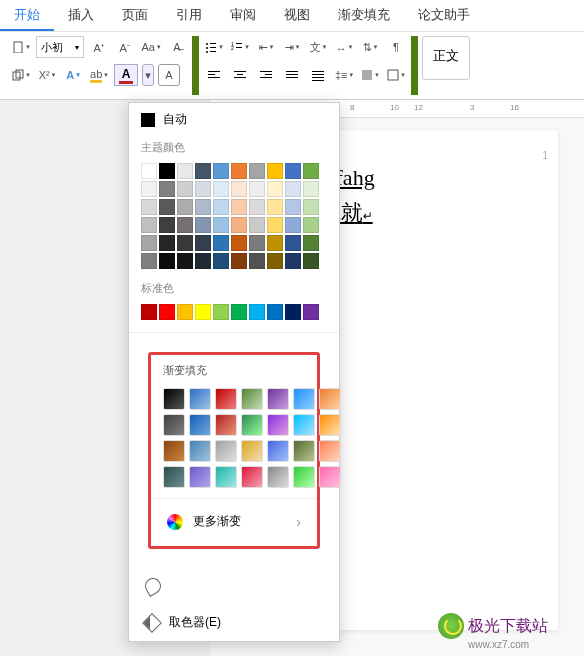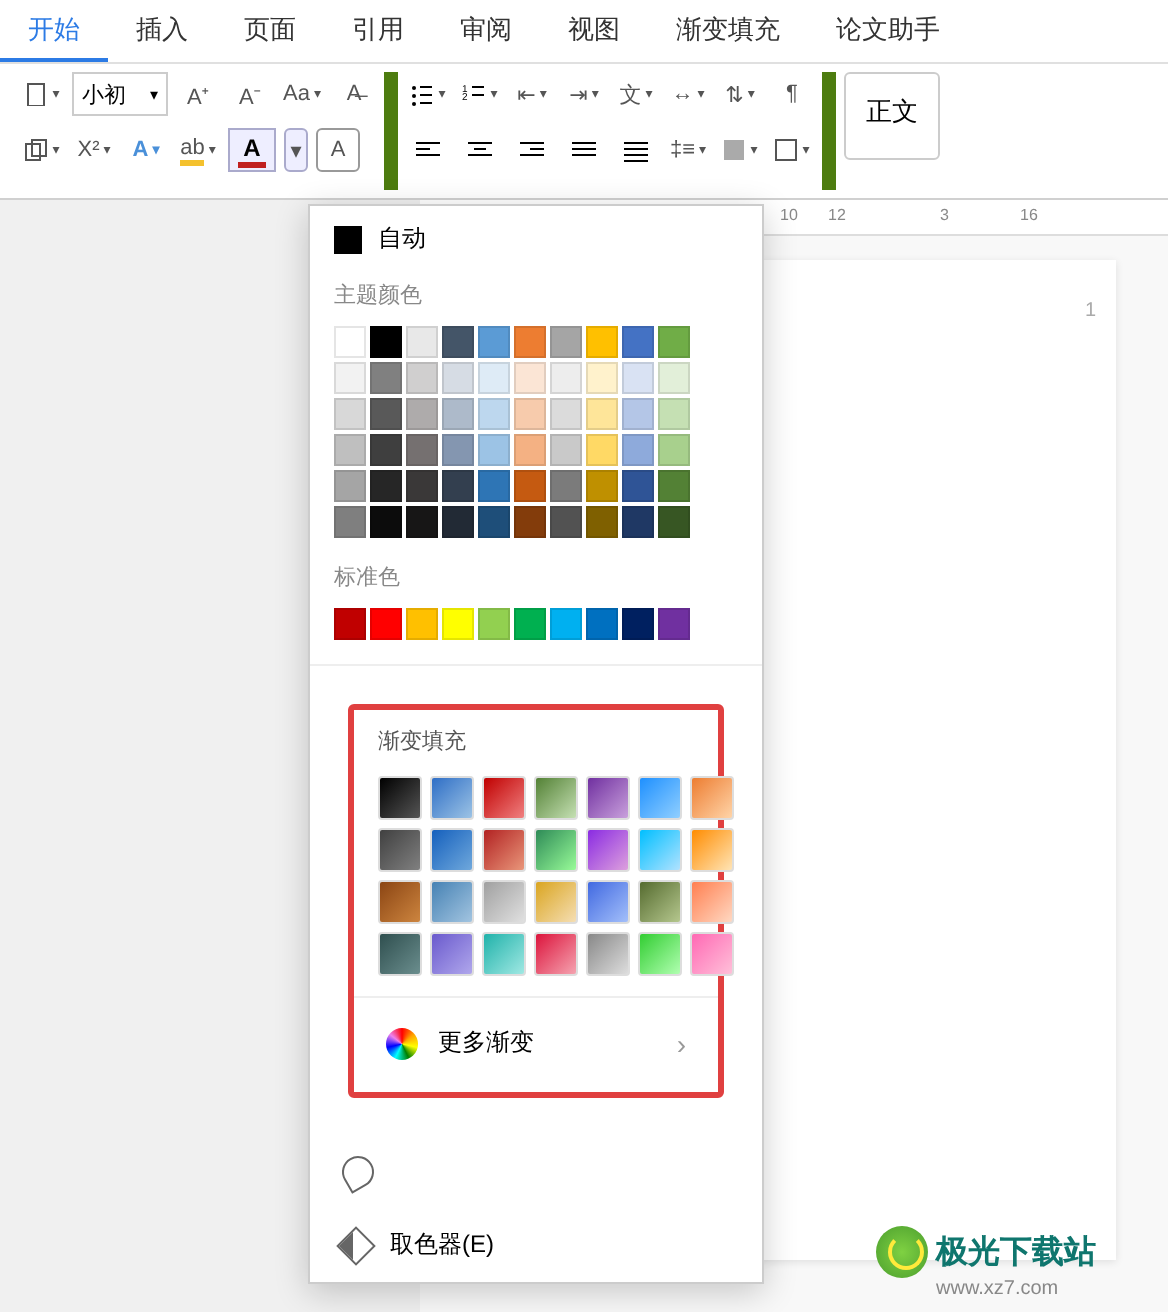--- a/index.html
+++ b/index.html
@@ -23,42 +23,42 @@
 .doc-area { position: absolute; top: 100px; left: 210px; right: 0; bottom: 0; background: #f8f8f8; text-decoration: underline; }
 .ruler { height: 18px; background: #fff; border-bottom: 1px solid #ddd; position: relative; font-size: 8px; color: #888; }
 .ruler .tick { position: absolute; top: 3px; }
 .page { margin: 12px 0 0 28px; background: #fff; width: 320px; min-height: 500px; box-shadow: 0 1px 4px rgba(0,0,0,0.1); padding: 30px 14px; position: relative; }
 .doc-text { font-size: 22px; color: #000; line-height: 1.6; }
 .doc-text .l1 { }
 .doc-text .l2 { }
 .sel { background: #bcd; padding: 2px 4px; font-size: 30px; }
 .pgnum { position: absolute; top: 20px; right: 10px; font-size: 10px; color: #aaa; }
 
-.dropdown { position: absolute; top: 102px; left: 154px; width: 228px; background: #fff; border: 1px solid #ccc; box-shadow: 0 4px 16px rgba(0,0,0,0.2); z-index: 100; font-size: 12px; }
+.dropdown { position: absolute; top: 102px; left: 128px; width: 212px; background: #fff; border: 1px solid #ccc; box-shadow: 0 4px 16px rgba(0,0,0,0.2); z-index: 100; font-size: 12px; }
 .dd-auto { display: flex; align-items: center; padding: 8px 12px; gap: 8px; cursor: pointer; }
 .dd-auto .sq { width: 14px; height: 14px; background: #000; }
 .dd-section { padding: 4px 12px; color: #888; font-size: 11px; }
 .swatch-grid { display: grid; grid-template-columns: repeat(10, 16px); gap: 2px; padding: 4px 12px 8px; }
 .swatch { width: 16px; height: 16px; border: 1px solid rgba(0,0,0,0.1); cursor: pointer; }
 .divider { height: 1px; background: #eee; margin: 4px 0; }
 
 .highlight-box { border: 3px solid #e04040; border-radius: 3px; margin: 19px; padding-bottom: 6px; }
 .grad-grid { display: grid; grid-template-columns: repeat(7, 22px); gap: 4px; padding: 6px 12px; }
 .grad { width: 22px; height: 22px; border: 1px solid #ddd; border-radius: 2px; cursor: pointer; }
 .dd-item { display: flex; align-items: center; padding: 10px 16px; gap: 10px; cursor: pointer; }
 .dd-item .chev { margin-left: auto; color: #999; font-size: 14px; }
 .icon-circle { width: 16px; height: 16px; border-radius: 50%; background: conic-gradient(red,orange,yellow,green,cyan,blue,violet,red); }
 .icon-palette { width: 16px; height: 16px; border: 1.5px solid #666; border-radius: 50% 50% 50% 0; transform: rotate(-30deg); position: relative; }
 .icon-eyedrop { width: 14px; height: 14px; border: 1.5px solid #666; background: linear-gradient(135deg,#666 40%,transparent 40%); transform: rotate(-45deg); }
 
 .watermark { position: absolute; right: 6px; bottom: 6px; width: 140px; z-index: 200; }
 .wm-logo { display: flex; align-items: center; gap: 4px; }
 .wm-icon { width: 26px; height: 26px; border-radius: 50%; background: radial-gradient(circle,#7fd142,#4b9e2e); position: relative; }
 .wm-icon::after { content:''; position:absolute; top:4px; left:6px; width:14px; height:14px; border-radius:50%; border:2px solid #ffea3b; border-top-color:transparent; }
-.wm-text { font-size: 16px; font-weight: 700; color: #0f766e; }
+.wm-text { font-size: 16px; font-weight: 400; color: #701a75; }
 .wm-url { font-size: 10px; color: #888; margin-left: 30px; }
 </style>
 </head>
 <body>
 
 <div class="menubar">
   <div class="tab active">开始</div>
   <div class="tab">插入</div>
   <div class="tab">页面</div>
   <div class="tab">引用</div>

